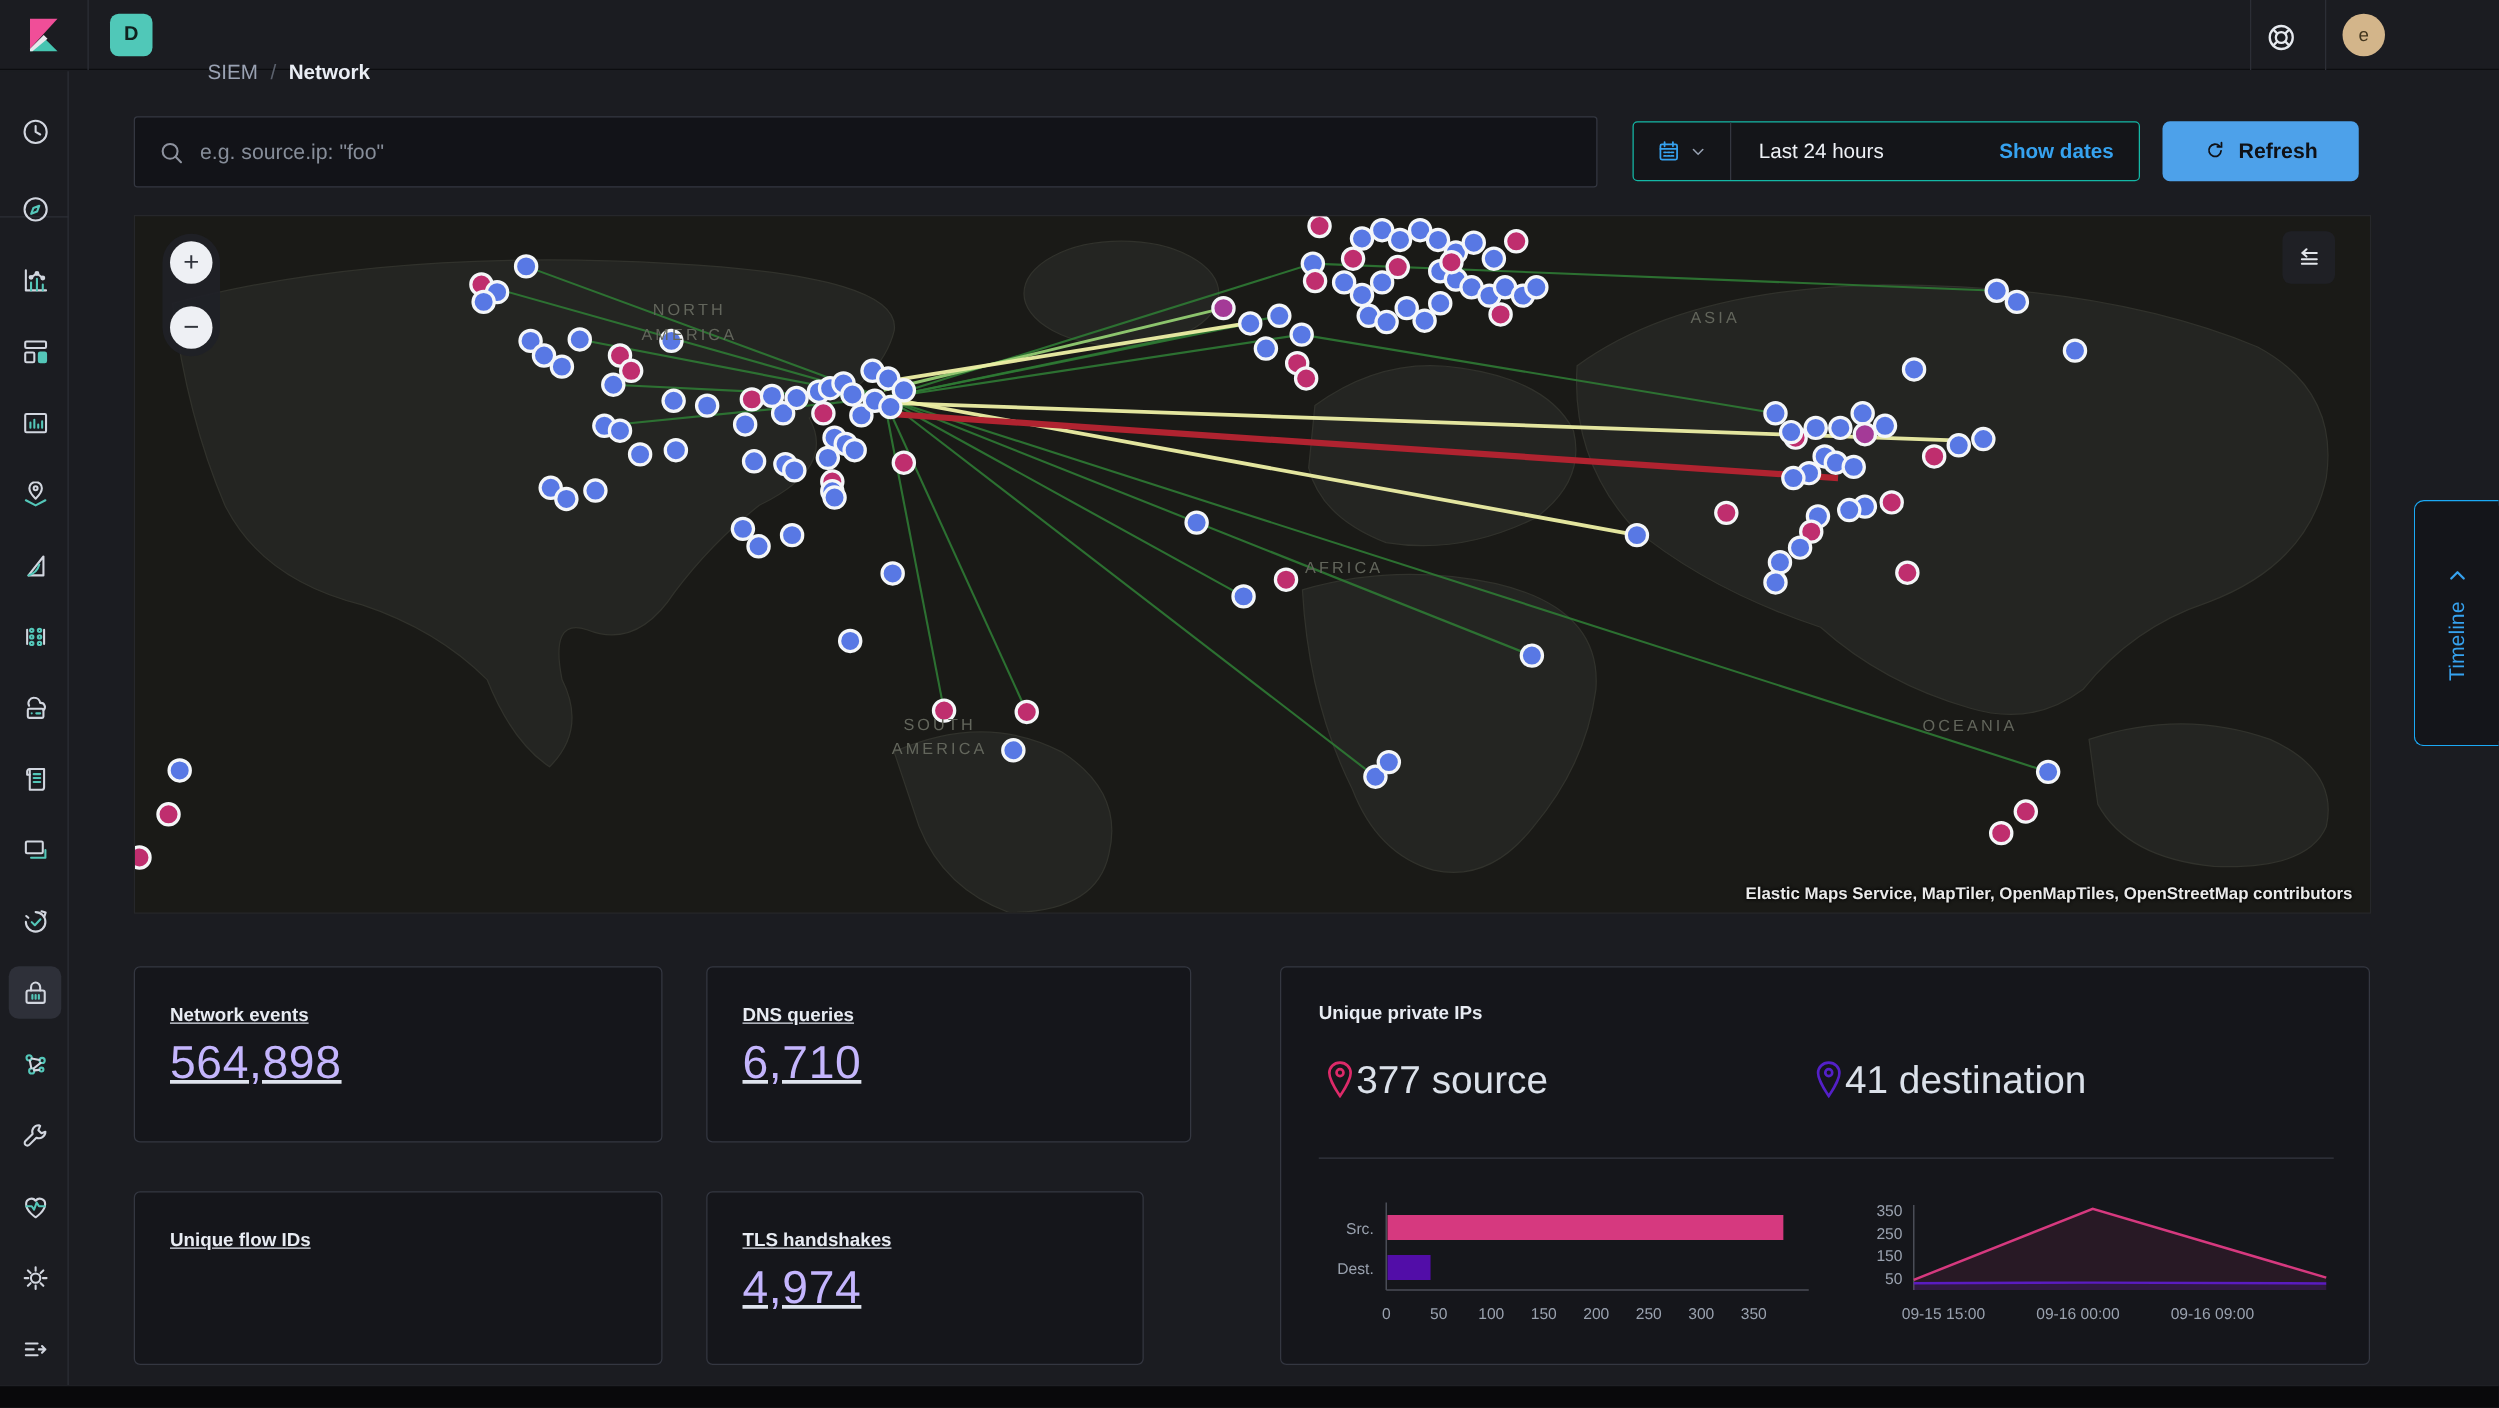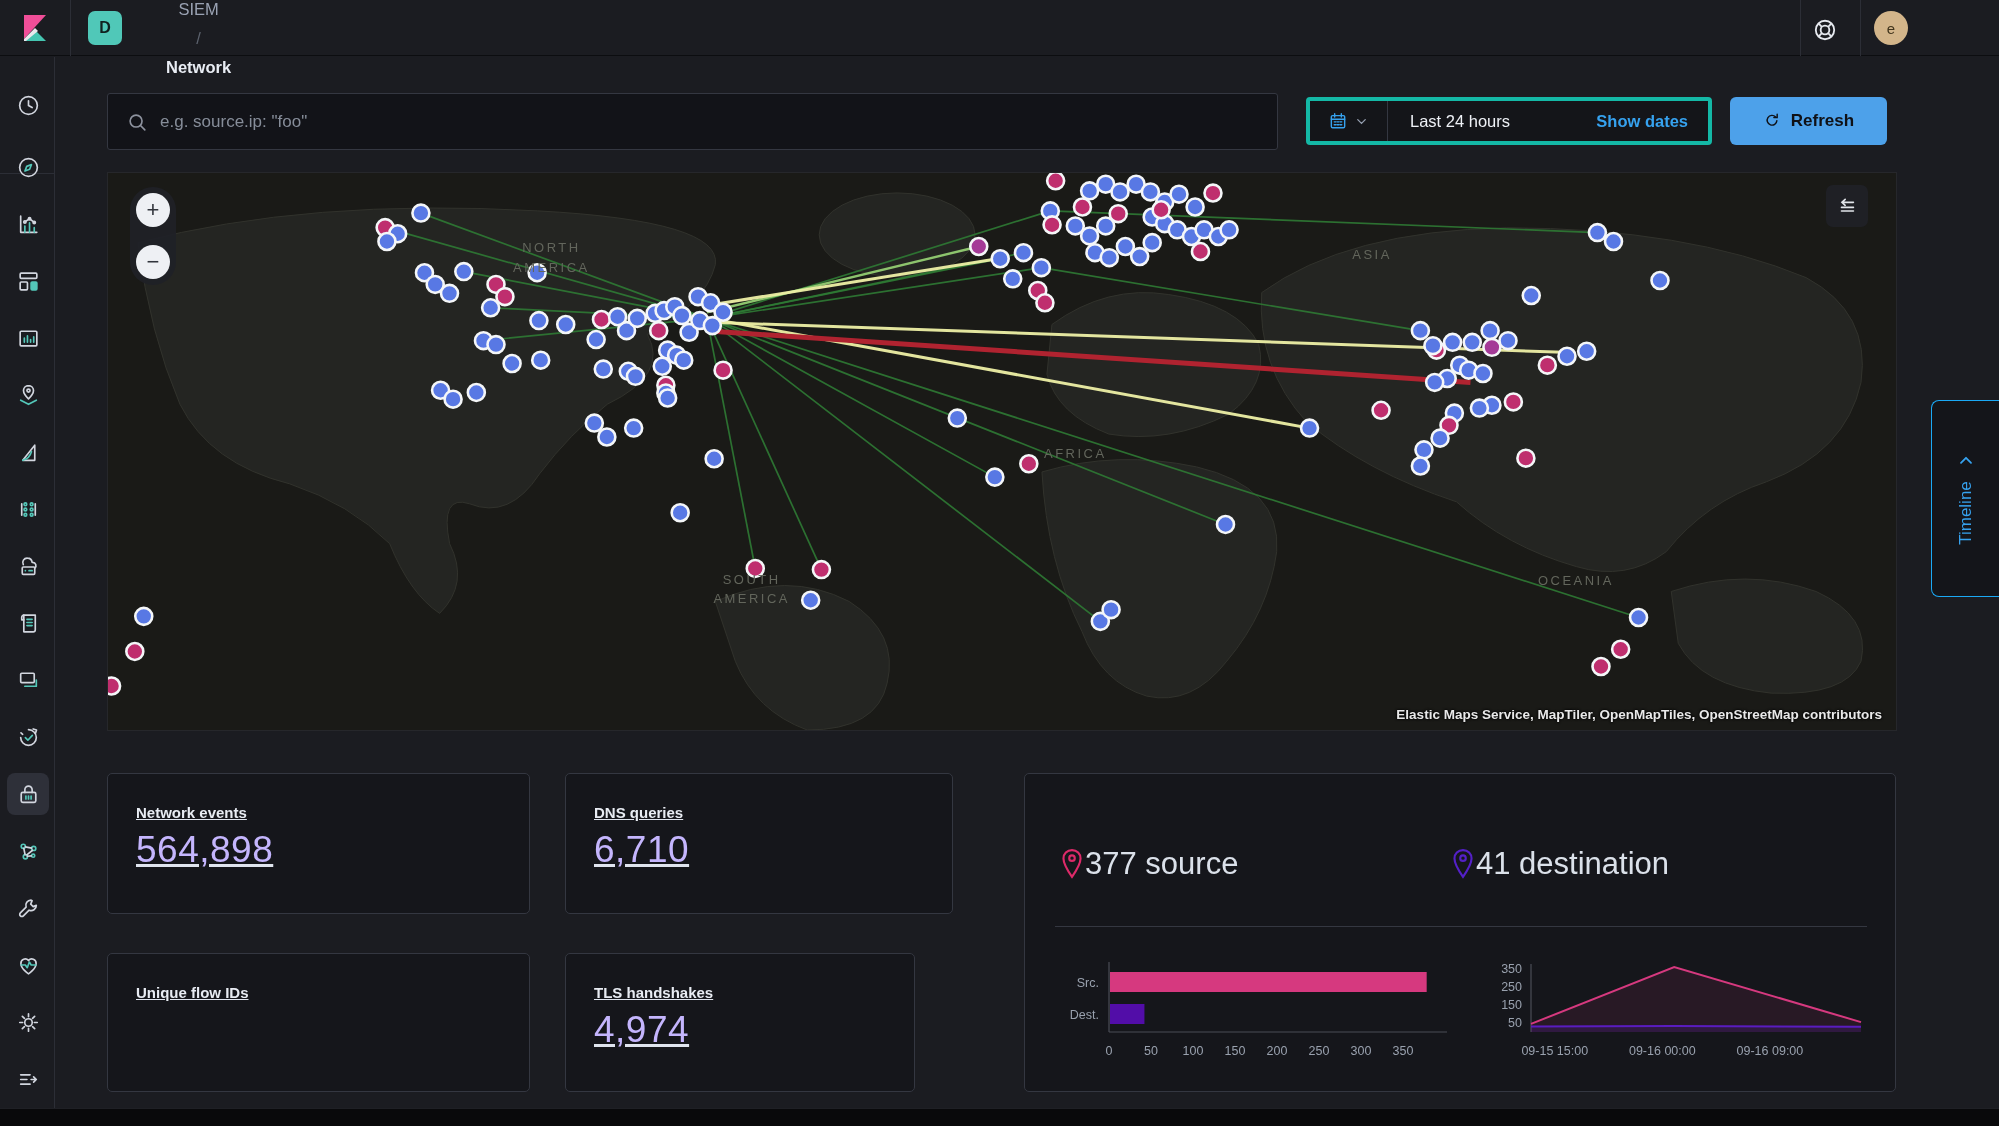--- a/index.html
+++ b/index.html
@@ -9,21 +9,21 @@
 
   
   #header { position:absolute; left:0; top:0; width:1999px; height:56px;
     background:#1b1c21; border-bottom:1px solid #0c0d10; z-index:30; }
   #logo { position:absolute; left:20px; top:13px; width:30px; height:30px; }
   .hsep { position:absolute; top:0; width:1px; height:56px; background:#2c2e36; }
   #space-badge { position:absolute; left:88px; top:11px; width:34px; height:34px;
     background:#50c8b8; border-radius:7px; color:#10211f; font-weight:bold;
     font-size:16px; display:flex; align-items:center; justify-content:center; cursor:pointer;}
   #breadcrumb { position:absolute; left:166px; top:0; height:68px; display:flex;
-    align-items:center; gap:10px; font-size:16.5px;flex-direction:column; }
+    align-items:flex-end; gap:10px; font-size:16.5px; }
   #breadcrumb .dim { color:#9aa2b3; cursor:pointer; }
   #breadcrumb .slash { color:#5c626e; }
   #breadcrumb .cur { color:#e9edf4; font-weight:600; }
   #help-btn { position:absolute; left:1812px; top:17px; width:36px; height:26px; cursor:pointer; }
   #avatar { position:absolute; left:1874px; top:11px; width:34px; height:34px; border-radius:50%;
     background:#d3b58a; color:#41351d; display:flex; align-items:center; justify-content:center;
     font-size:15px; cursor:pointer; }
 
   
   #sidebar { position:absolute; left:0; top:57px; width:55px; height:1051px;
@@ -40,21 +40,21 @@
 
   
   #search-box { position:absolute; left:107px; top:93px; width:1171px; height:57px;
     background:#121318; border:1px solid #343741; border-radius:3px; display:flex;
     align-items:center; padding-left:18px; gap:12px; }
   #search-box svg { width:22px; height:22px; }
   #search-input { flex:1; background:transparent; border:none; outline:none;
     font-size:17px; color:#d8dde6; font-family:"Liberation Sans", sans-serif; }
   #search-input::placeholder { color:#868d99; }
   #datepicker { position:absolute; left:1306px; top:97px; width:406px; height:48px;
-    background:#141519; border:4px solid #14b8a6; border-radius:4px; display:flex; align-items:center; }
+    background:#141519; border:1px solid #14b8a6; border-radius:4px; display:flex; align-items:center; }
   #cal-btn { width:78px; height:100%; border-right:1px solid #343741; display:flex;
     align-items:center; justify-content:center; gap:6px; cursor:pointer; }
   #cal-btn svg { width:20px; height:20px; }
   #time-range { flex:1; padding-left:22px; font-size:16.5px; color:#eef1f6; cursor:pointer; }
   #show-dates { padding-right:20px; font-size:16.5px; font-weight:600; color:#36a2ef; cursor:pointer; }
   #refresh-btn { position:absolute; left:1730px; top:97px; width:157px; height:48px;
     background:#4da1ea; border:none; border-radius:6px; display:flex; align-items:center;
     justify-content:center; gap:10px; color:#0f1116; font-size:17px; font-weight:600;
     cursor:pointer; font-family:"Liberation Sans", sans-serif; }
   #refresh-btn svg { width:18px; height:18px; }
@@ -521,20 +521,21 @@
 </div>
 <div class="card" style="left:107px; top:953px; width:423px; height:139px">
   <div class="label">Unique flow IDs</div>
 </div>
 <div class="card" style="left:565px; top:953px; width:350px; height:139px">
   <div class="label">TLS handshakes</div>
   <div class="value">4,974</div>
 </div>
 
 <div id="ips-panel">
+  <div id="ips-title">Unique private IPs</div>
 
   <div class="ip-row" style="left:34px">
     <svg viewBox="0 0 24 30">
       <g fill="none" stroke="#dd2a69" stroke-width="2">
         <path d="M12 2C7.3 2 4 5.6 4 9.8 4 15.5 12 27 12 27s8-11.5 8-17.2C20 5.6 16.7 2 12 2z"></path>
         <circle cx="12" cy="9.5" r="2.6"></circle>
       </g>
     </svg>
     <span class="ip-big">377 source</span>
   </div>

